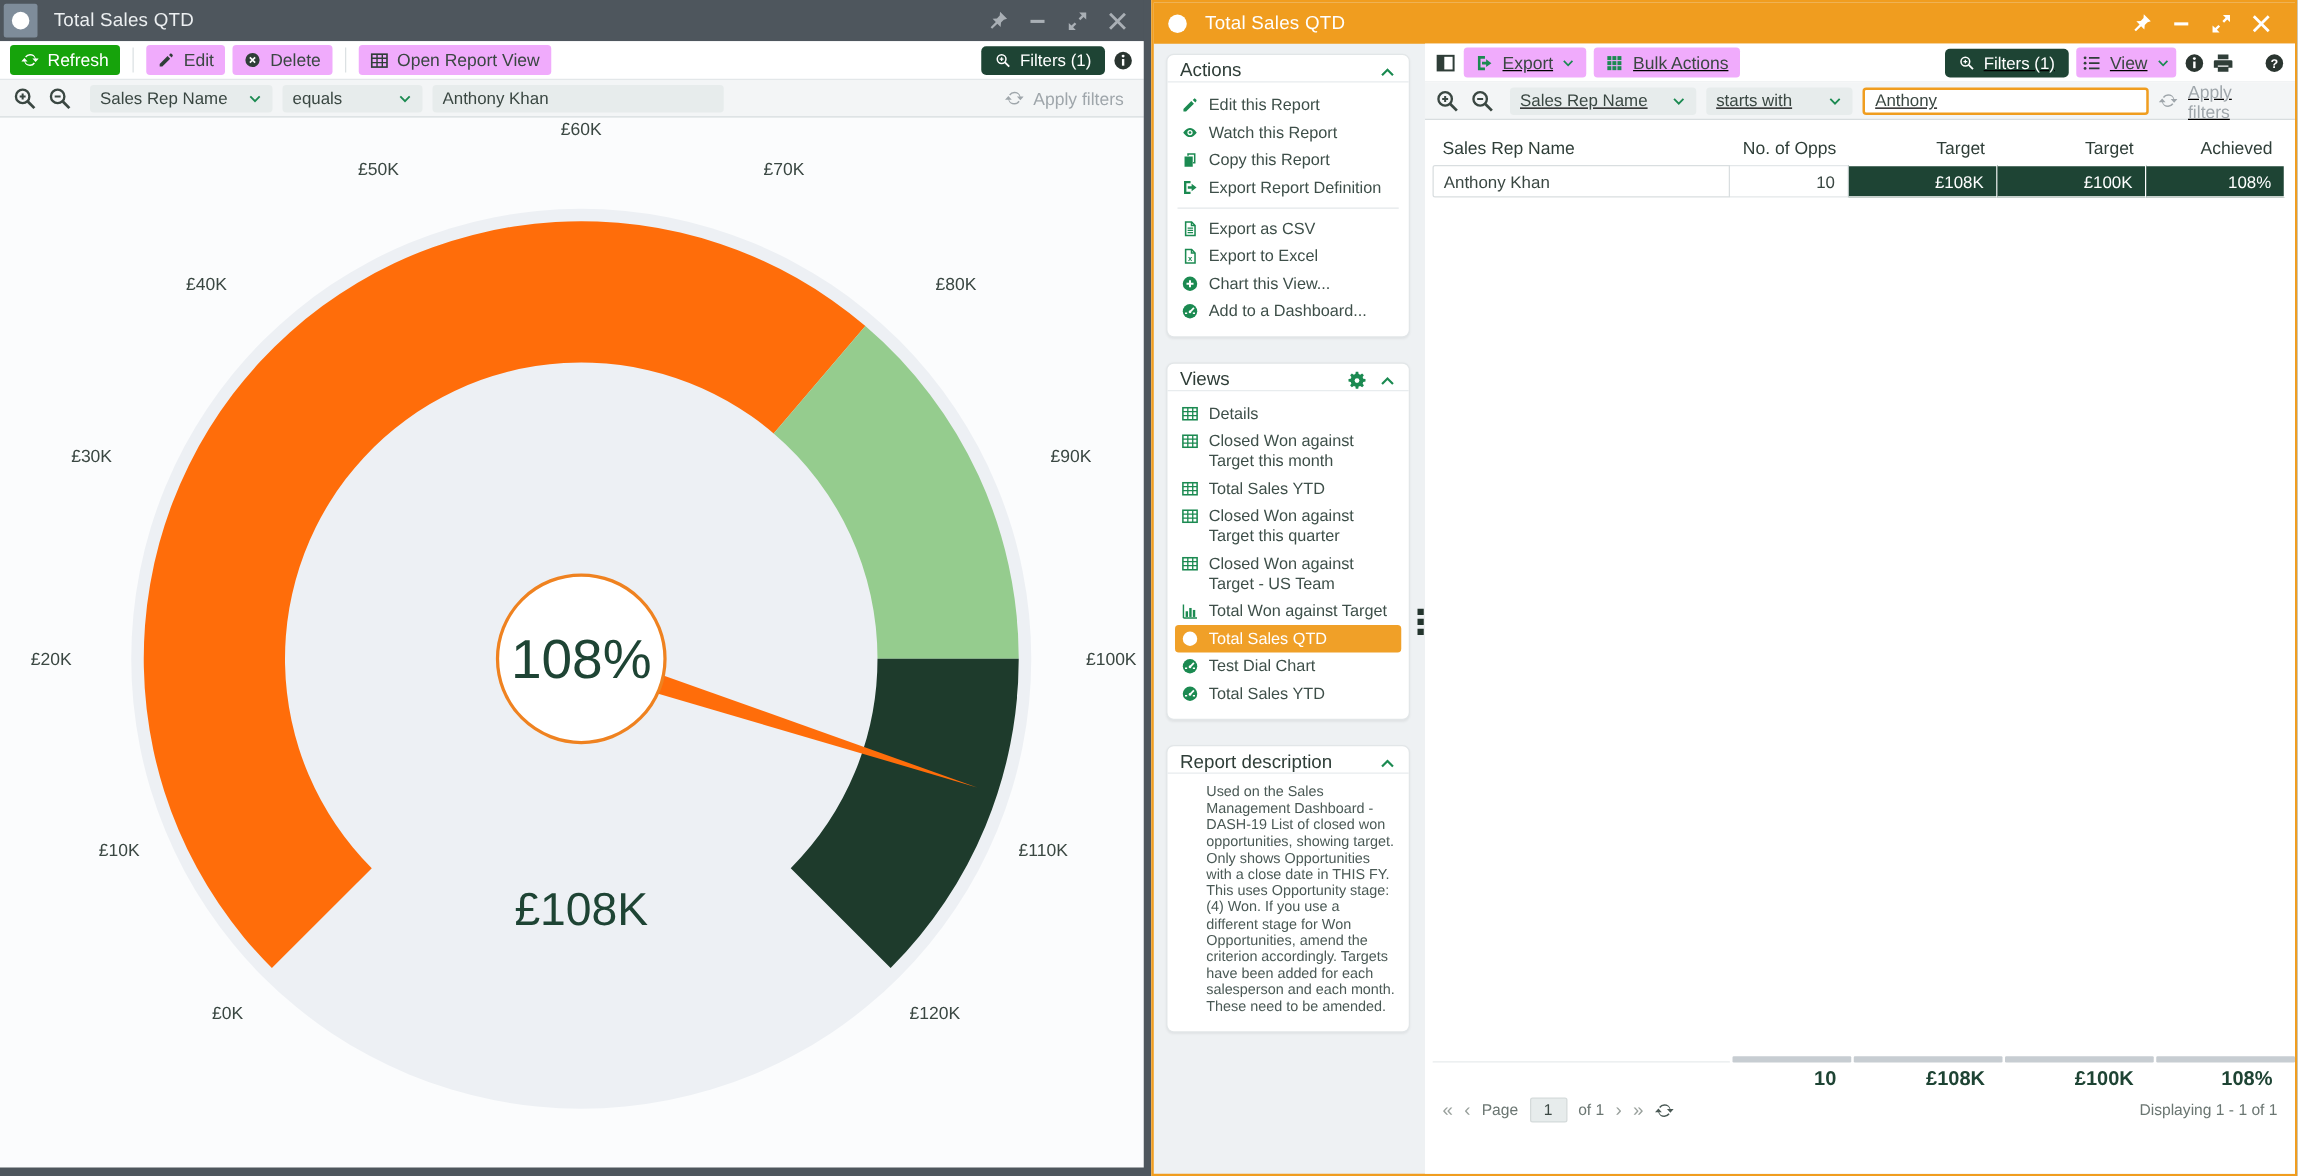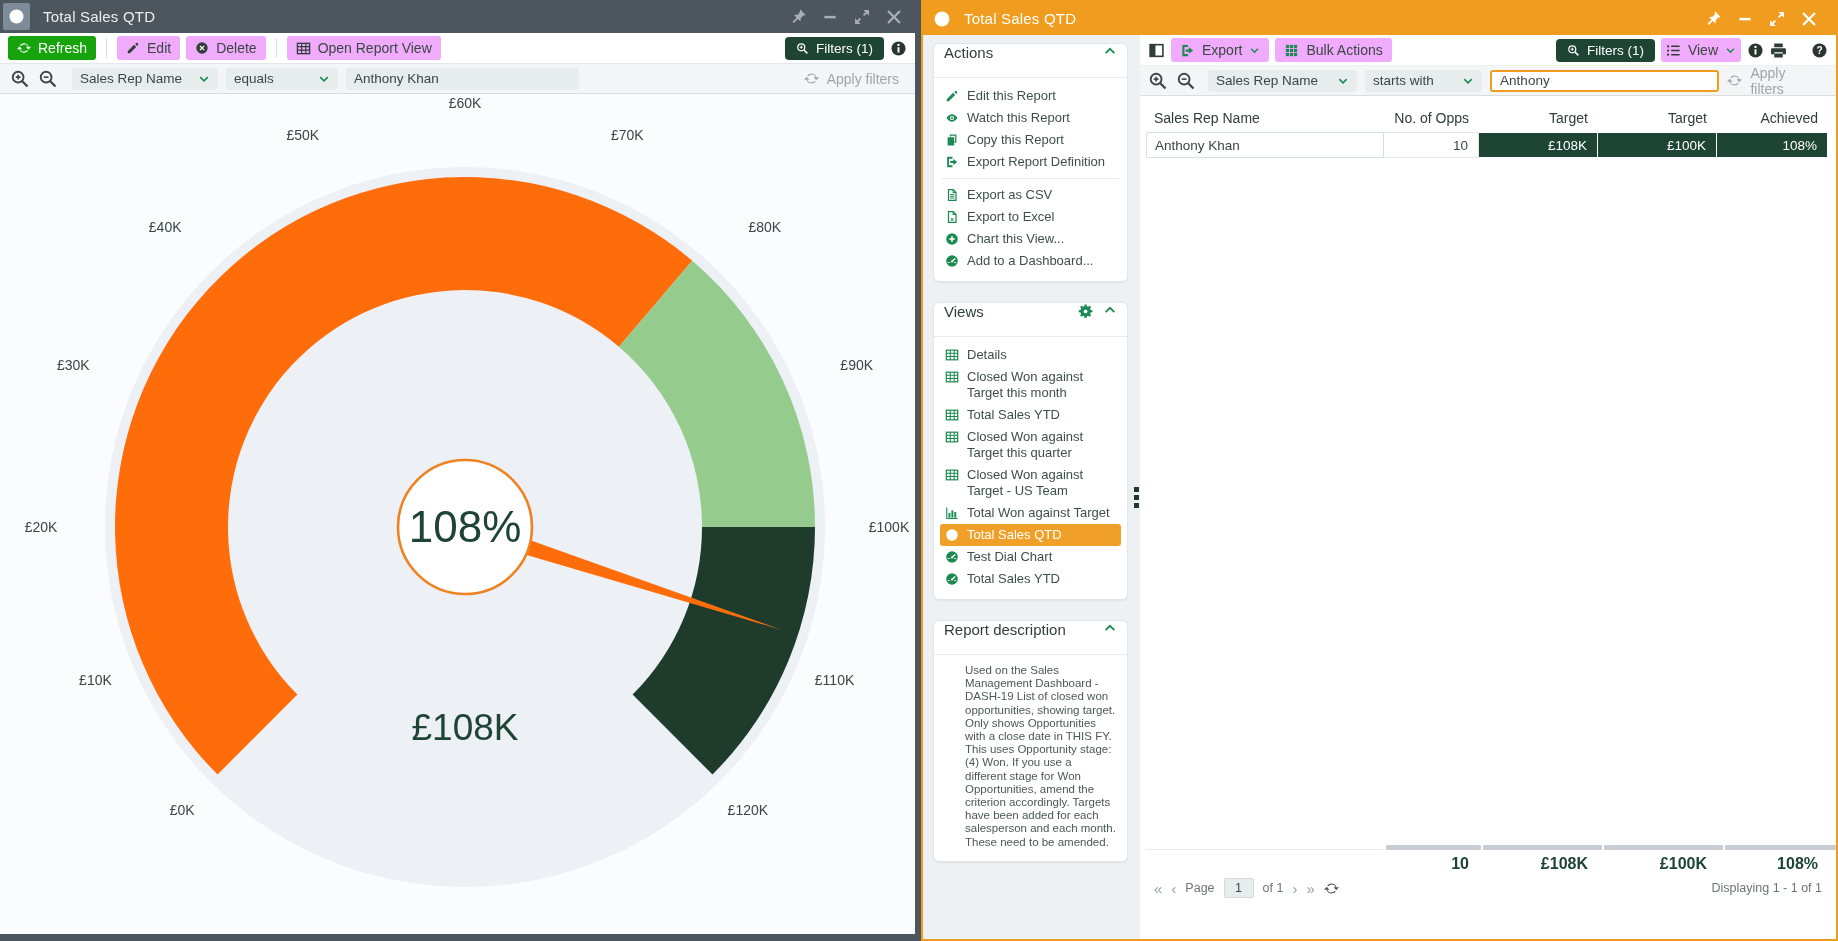--- a/index.html
+++ b/index.html
@@ -41,38 +41,38 @@
   #gauge-title { position:absolute; left:0; width:753px; top:957px; text-align:center; font-size:15px; color:#33423C; letter-spacing:.2px; }
 
   
   #right-window { position:absolute; left:921px; top:0; width:917px; height:941px; background:#EEF1F3; border:2px solid #F09D1F; }
   #rw-titlebar { background:#F09D1F; color:#fff; }
   #rw-titlebar .ico-tile { margin-left:10px; display:flex; }
   #rw-titlebar .win-controls { color:#fff; }
 
   #rw-sidebar { position:absolute; left:0; top:33px; bottom:0; width:217px; padding:8px 12px 8px 10px; display:flex; flex-direction:column; gap:20px; overflow:hidden; }
   .card { background:#fff; border:1px solid #E2E6E8; border-radius:6px; box-shadow:0 1px 2px rgba(0,0,0,.06); }
-  .card-head { display:flex; align-items:flex-start; height:34px; padding:0 10px; border-bottom:1px solid #E8ECEE; }
+  .card-head { display:flex; align-items:flex-end; height:22px; padding:0 10px; border-bottom:1px solid #E8ECEE; }
   .card-head .ctitle { font-size:15px; color:#2F3E38; }
   .card-head .chev { margin-left:auto; color:#1B8A51; width:14px; height:14px; cursor:pointer; }
   .card-head .gear { margin-left:auto; width:16px; height:16px; color:#1B8A51; cursor:pointer; }
   .card-head .gear + .chev { margin-left:10px; }
   .card-body { padding:7px 6px 9px 6px; }
   .sb-item { display:flex; align-items:flex-start; gap:8px; padding:3px 5px; border-radius:3px; font-size:13px; line-height:16px; color:#3E4F49; cursor:pointer; }
   .sb-item .ico { width:14px; height:14px; margin-top:1px; color:#1B8A51; }
   .sb-item.selected { background:#F0A028; color:#fff; }
   .sb-item.selected .ico { color:#fff; }
   .sb-div { height:1px; background:#E4E8EA; margin:5px 2px; }
   #report-desc-text { padding:9px 11px 12px 11px; font-size:11.5px; line-height:13.2px; color:#4A5955;margin-left:20px; }
 
   #rw-splitter { position:absolute; left:211px; top:33px; bottom:0; width:6px; cursor:col-resize; }
   #rw-splitter .dots { position:absolute; left:0; top:452px; display:flex; flex-direction:column; gap:3px; }
   #rw-splitter .dots i { width:5px; height:5px; background:#24352E; }
 
-  #rw-main { position:absolute; left:217px; top:33px; right:0; bottom:0; background:#fff; }
+  #rw-main { position:absolute; left:217px; top:33px; right:0; bottom:0; background:#fff;text-decoration:underline; }
   #rw-toolbar { position:static; height:31px; border-bottom:1px solid #EDF0F1; display:flex; align-items:center; padding:0 8px; gap:6px; background:#fff; }
   #rw-filterbar { position:static; height:30px; display:flex; align-items:center; padding:0 8px; gap:8px; background:#F3F5F6; border-bottom:1px solid #D8DDDF; }
   .ftext-focus { background:#fff; border:2px solid #F09D1F; color:#3A4742; }
 
   
   #rtable { position:absolute; left:6px; top:72px; width:682px; }
   .tgrid { display:grid; grid-template-columns:238px 95px 119px 119px 111px; }
   .th-group { grid-column:3 / 6; text-align:center; font-size:14px; color:#2F3E38; padding:4px 0 2px; }
   .th { font-size:14px; color:#2F3E38; padding:3px 10px 6px; }
   .th.left { text-align:left; padding-left:8px; align-self:end; }

